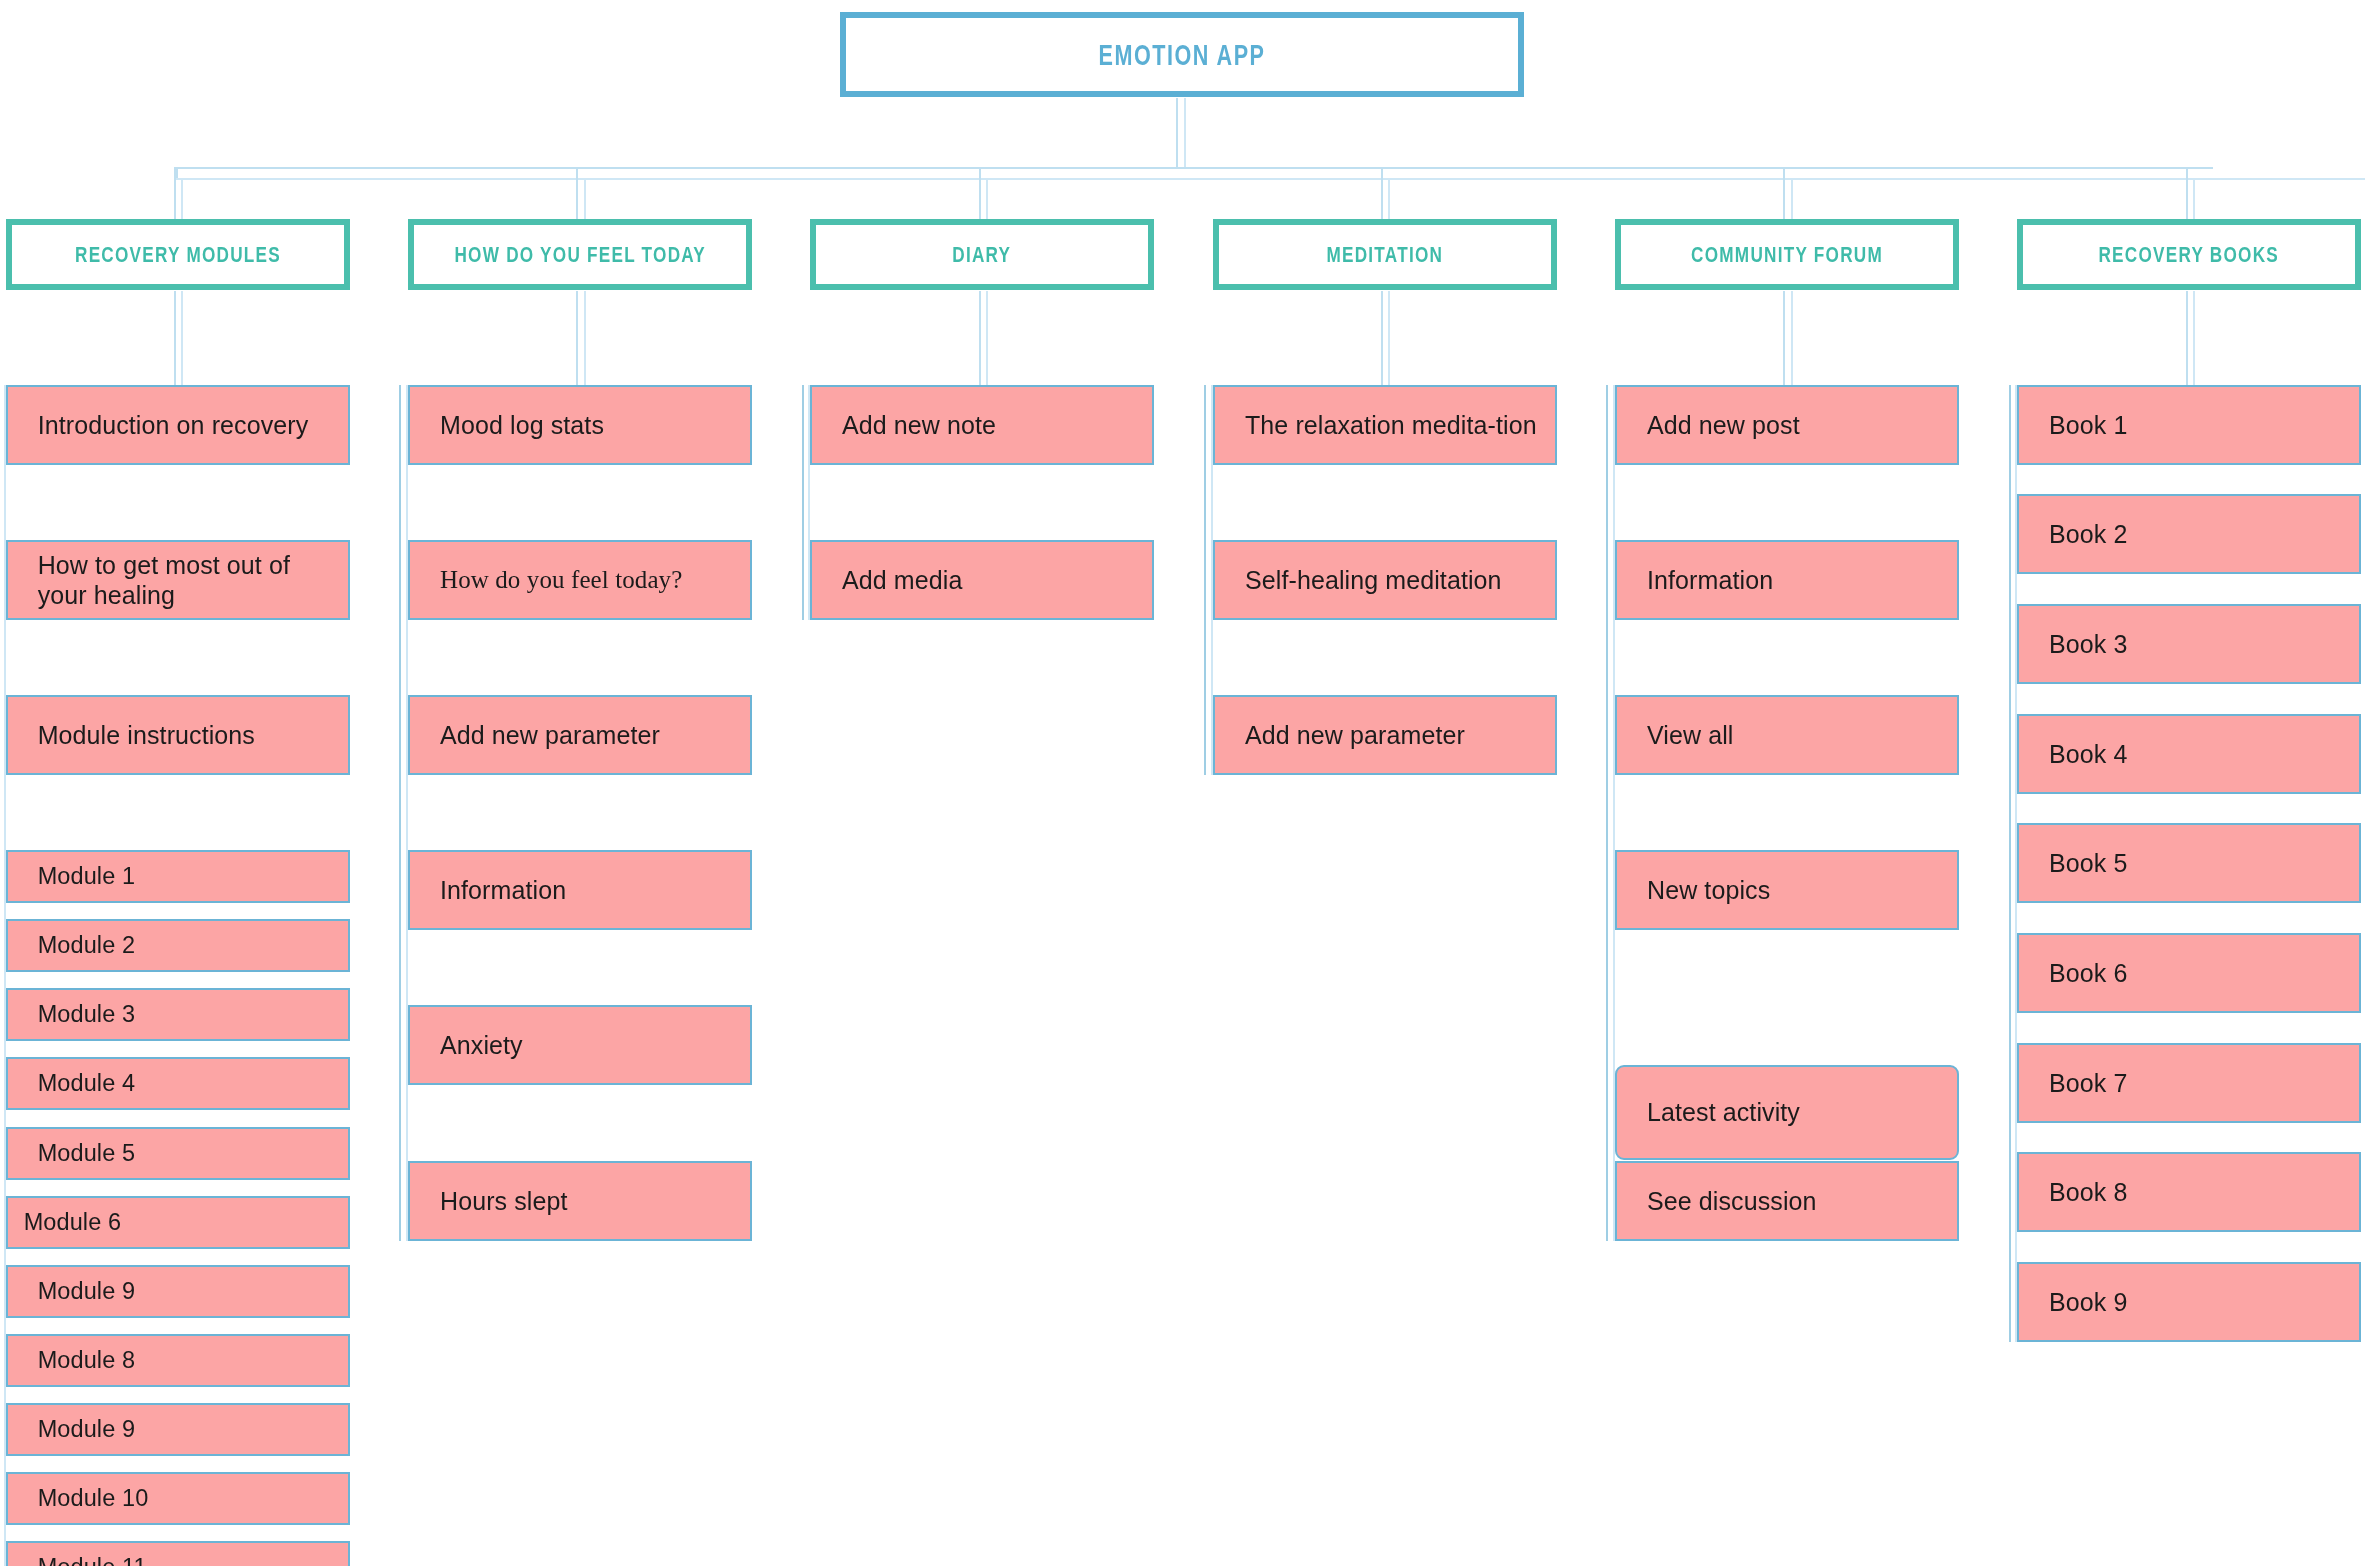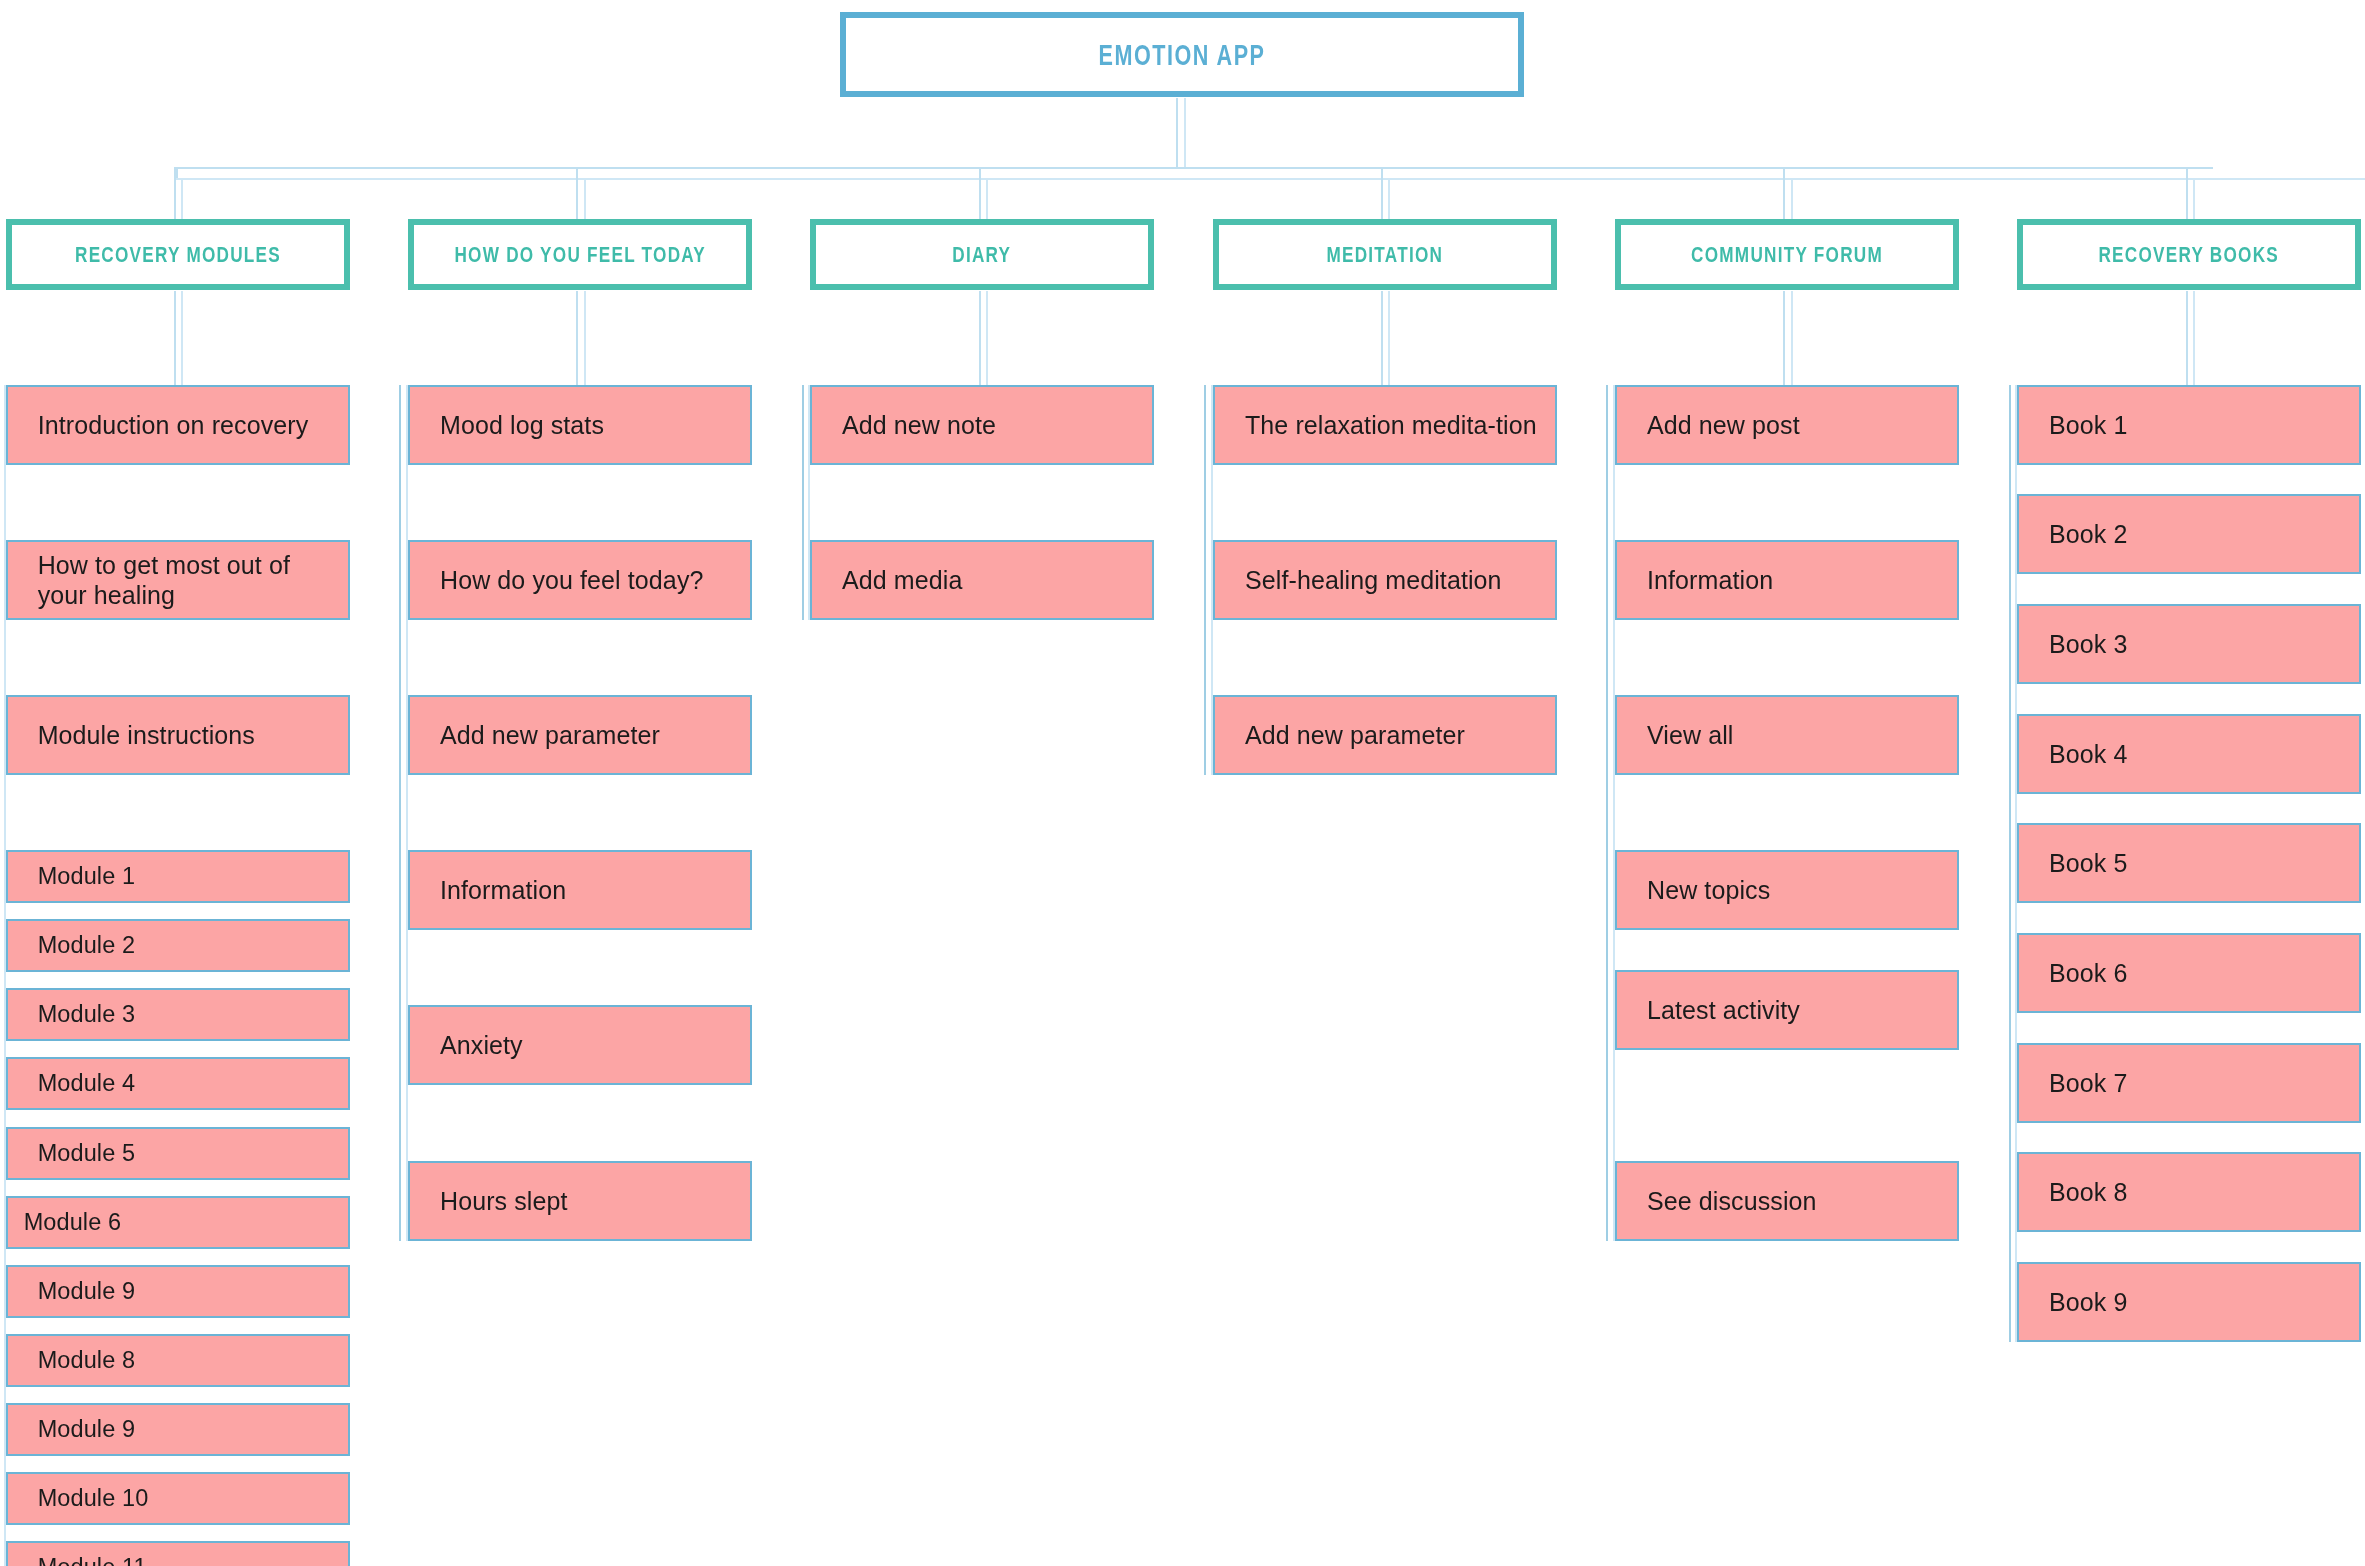--- a/index.html
+++ b/index.html
@@ -183,21 +183,21 @@
       </div>
       <div class="leaf" style="left: 5.7px; top: 1541px; width: 344px; height: 53px;">
         <span class="leaf-label compact">Module 11</span>
       </div>
       <div class="spine-inner" style="left: 3.6px; top: 385px; height: 1182px;"></div>
       <div class="conn conn-v" style="left: 576px; top: 291px; height: 94px;"></div>
       <div class="conn conn-v conn-pale" style="left: 584px; top: 291px; height: 94px;"></div>
       <div class="leaf" style="left: 408px; top: 385px; width: 344px; height: 80px;">
         <span class="leaf-label">Mood log stats</span>
       </div>
-      <div class="leaf" style="left: 408px; top: 540px; width: 344px; height: 80px;">
+      <div class="leaf" style="left: 408px; top: 540px; width: 344px; height: 80px; font-family: Liberation Serif, serif;">
         <span class="leaf-label">How do you feel today?</span>
       </div>
       <div class="leaf" style="left: 408px; top: 695px; width: 344px; height: 80px;">
         <span class="leaf-label">Add new parameter</span>
       </div>
       <div class="leaf" style="left: 408px; top: 850px; width: 344px; height: 80px;">
         <span class="leaf-label">Information</span>
       </div>
       <div class="leaf" style="left: 408px; top: 1005px; width: 344px; height: 80px;">
         <span class="leaf-label">Anxiety</span>
@@ -237,21 +237,21 @@
       </div>
       <div class="leaf" style="left: 1615px; top: 540px; width: 344px; height: 80px;">
         <span class="leaf-label">Information</span>
       </div>
       <div class="leaf" style="left: 1615px; top: 695px; width: 344px; height: 80px;">
         <span class="leaf-label">View all</span>
       </div>
       <div class="leaf" style="left: 1615px; top: 850px; width: 344px; height: 80px;">
         <span class="leaf-label">New topics</span>
       </div>
-      <div class="leaf" style="left: 1615px; top: 970px; width: 344px; height: 80px;">
+      <div class="leaf" style="left: 1615px; top: 1065px; width: 344px; height: 95px; border-radius: 9px;">
         <span class="leaf-label">Latest activity</span>
       </div>
       <div class="leaf" style="left: 1615px; top: 1161px; width: 344px; height: 80px;">
         <span class="leaf-label">See discussion</span>
       </div>
       <div class="spine" style="left: 1606px; top: 385px; height: 856px;"></div>
       <div class="spine-inner" style="left: 1613px; top: 385px; height: 856px;"></div>
       <div class="conn conn-v" style="left: 2186px; top: 291px; height: 94px;"></div>
       <div class="conn conn-v conn-pale" style="left: 2193px; top: 291px; height: 94px;"></div>
       <div class="leaf" style="left: 2017px; top: 385px; width: 344px; height: 80px;">

